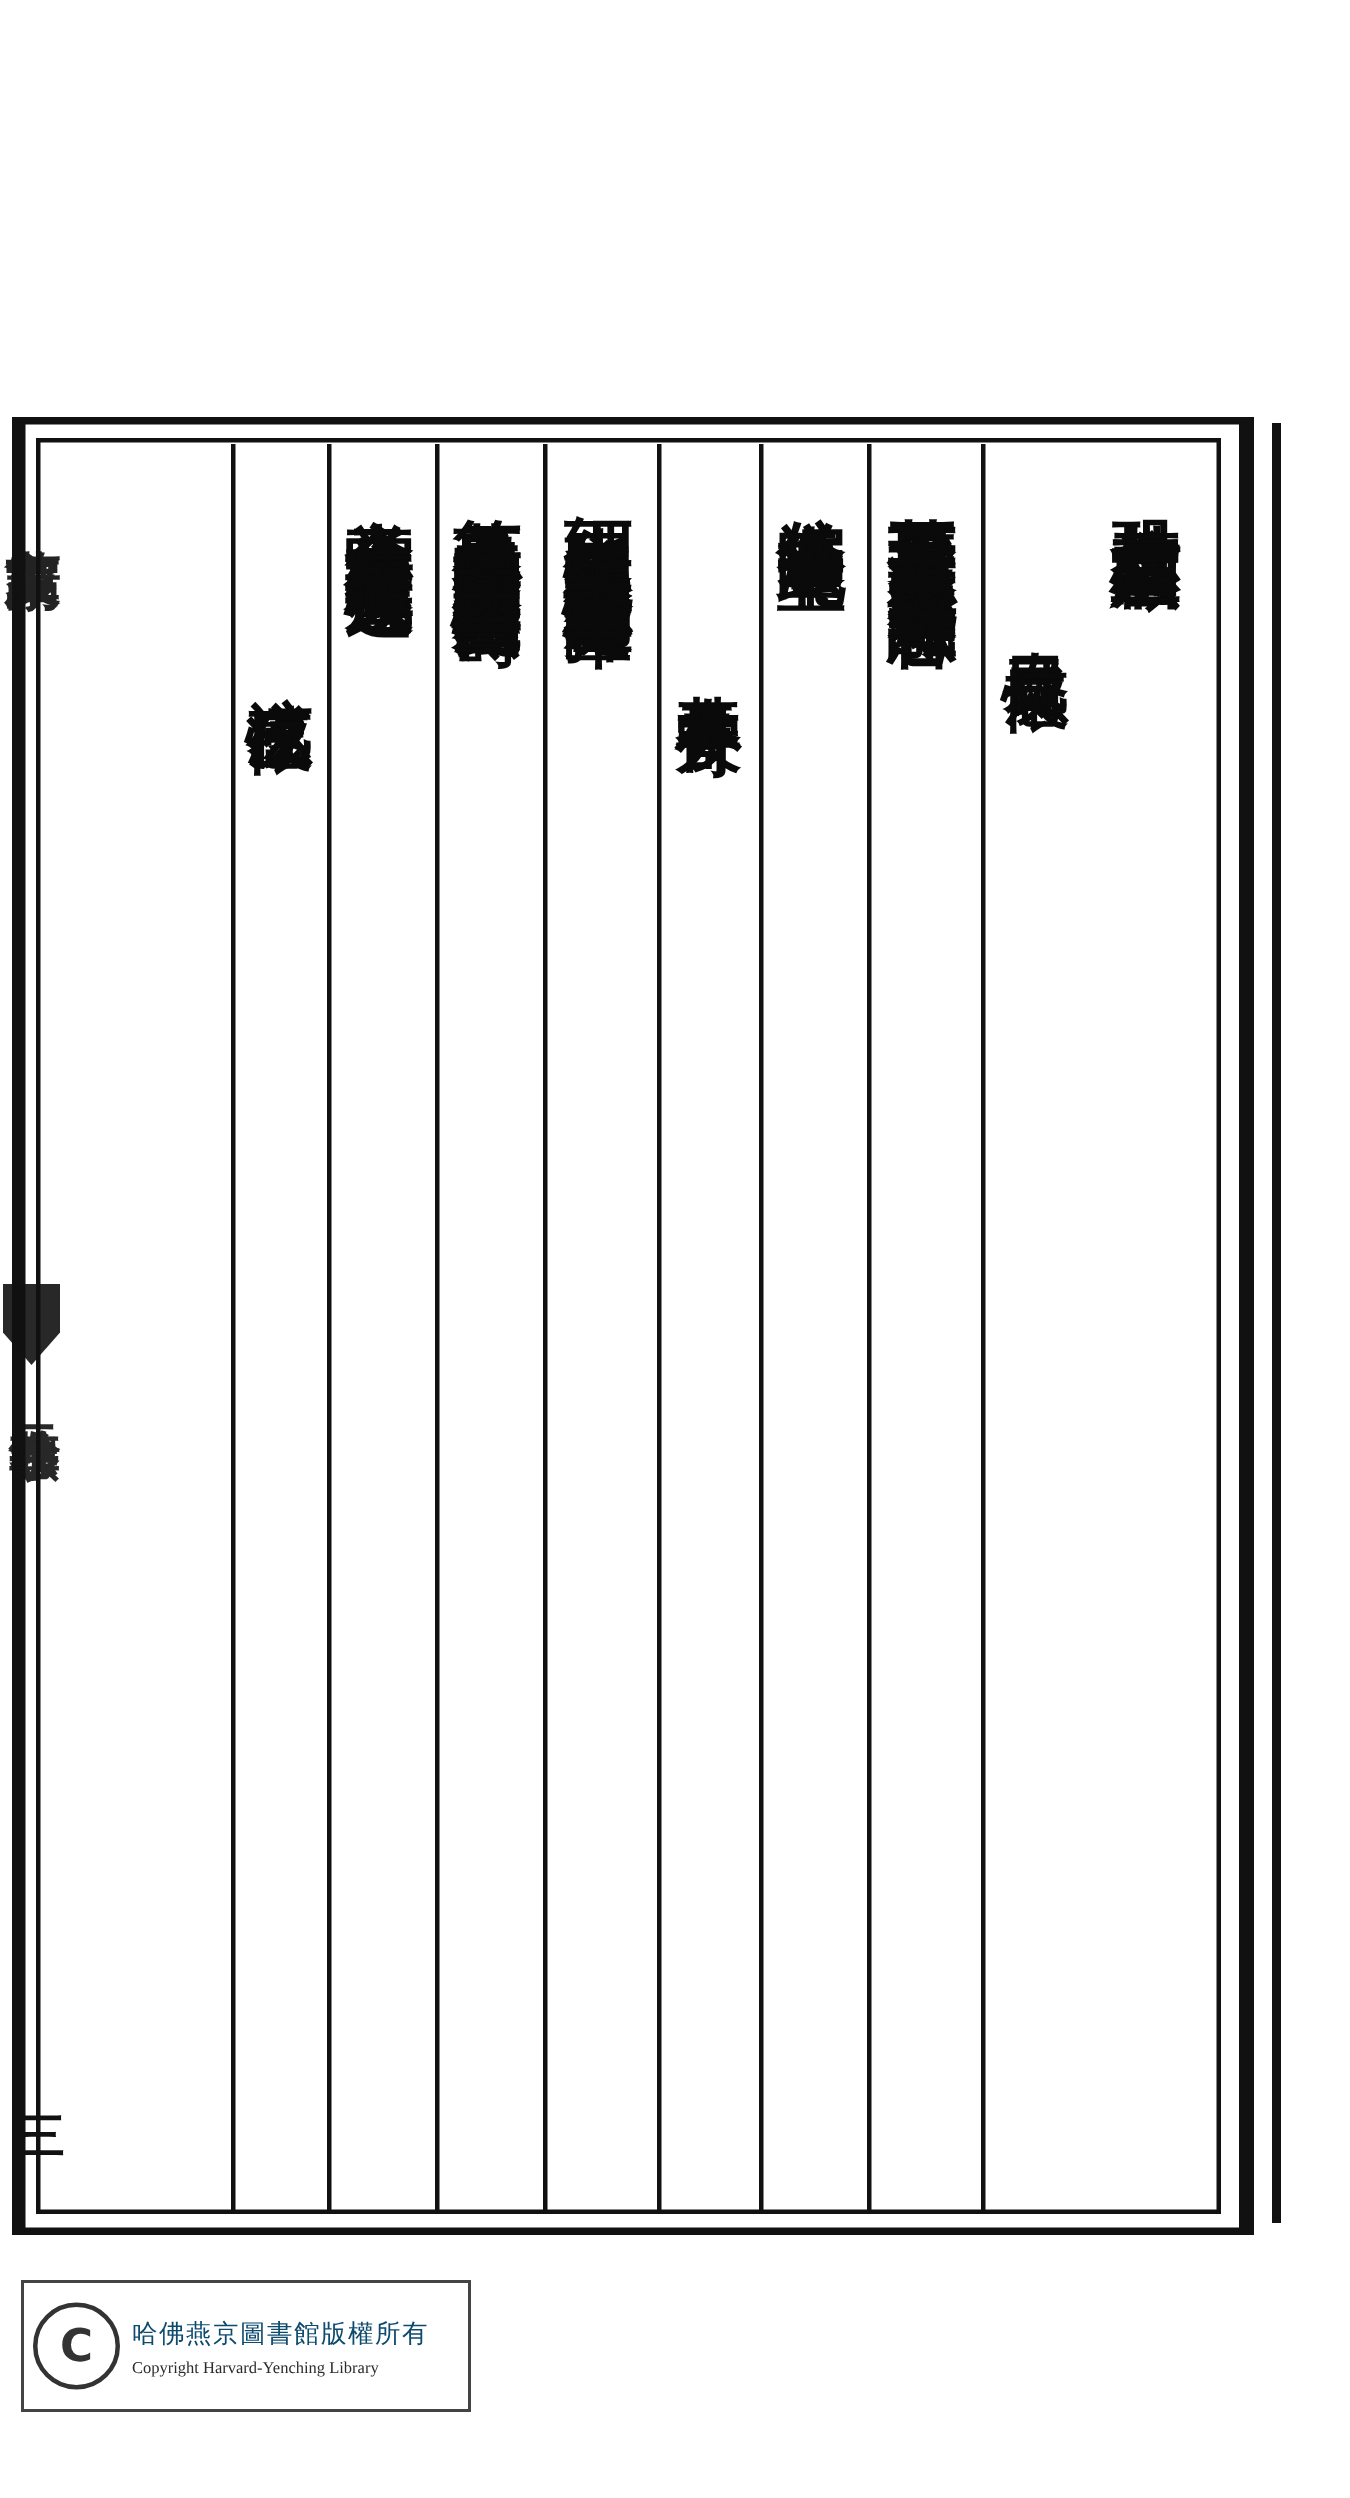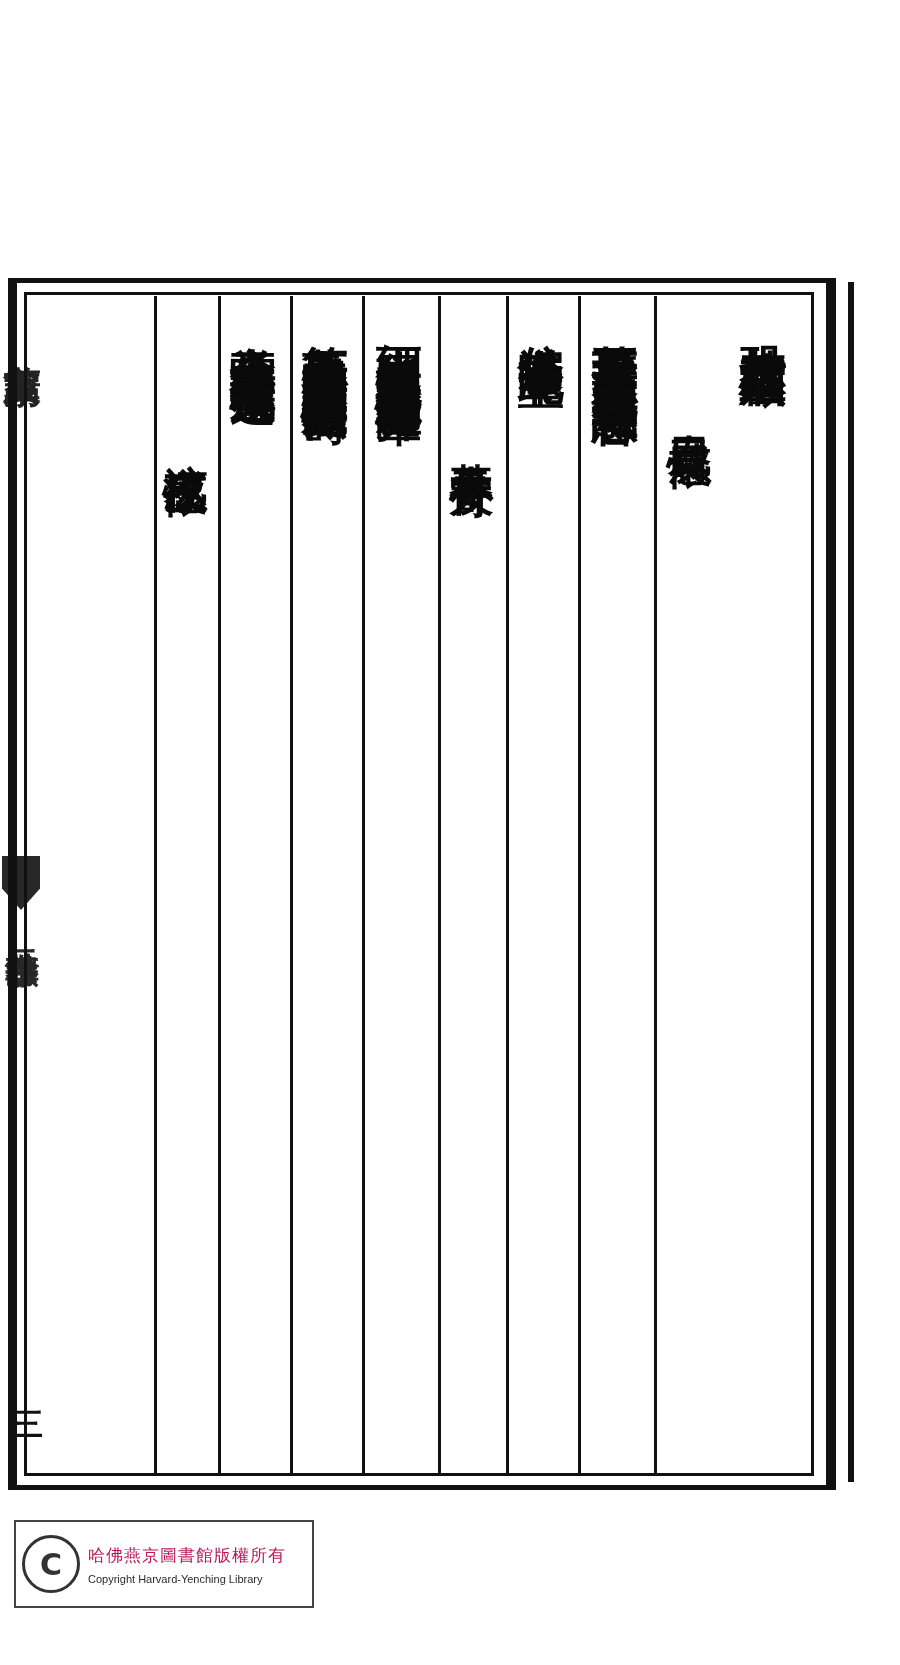--- a/index.html
+++ b/index.html
@@ -205,26 +205,26 @@
     display: flex; align-items: center; justify-content: center;
     font-family: "DejaVu Sans", sans-serif;
     font-weight: 700;
     font-size: 30px;
     color: #333;
   }
   #stamp-lines { display: flex; flex-direction: column; gap: 6px; }
   #stamp-cn {
     font-family: "DejaVu Serif", serif;
     font-size: 17px;
-    color: #be185d;
+    color: #0c4a6e;
     letter-spacing: 1px;
     white-space: nowrap;
   }
   #stamp-en {
-    font-family: Liberation Sans, sans-serif;
+    font-family: Liberation Serif, serif;
     font-size: 11px;
     color: #2b2b2b;
     white-space: nowrap;
   }
 </style>
 </head>
 <body>
 
 <div id="scan">
 

